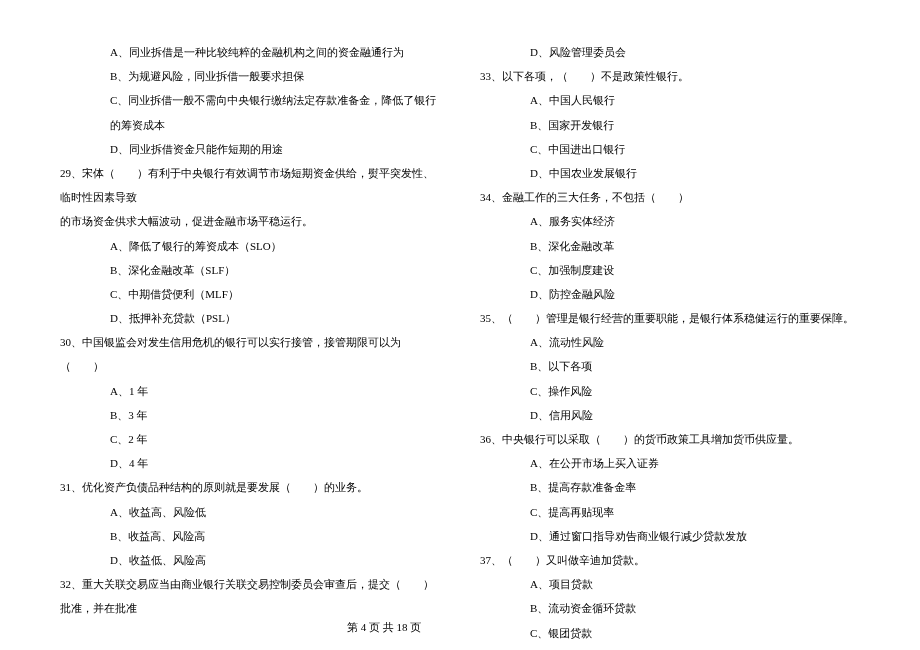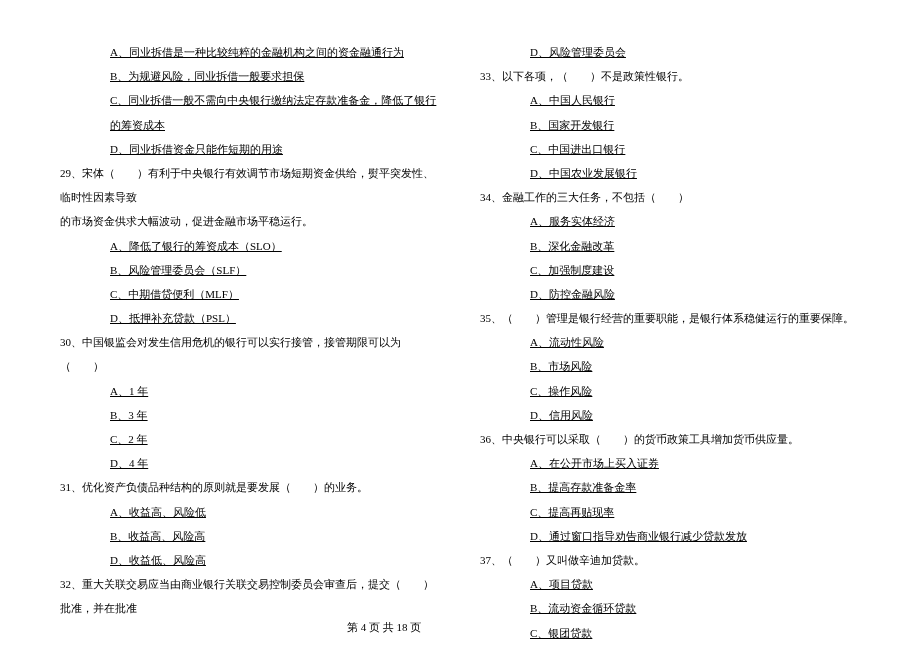--- a/index.html
+++ b/index.html
@@ -17,21 +17,20 @@
     .columns {
       display: flex;
       gap: 40px;
     }
     .col {
       flex: 1;
       line-height: 2.2;
     }
     .option {
       padding-left: 50px;
-      text-decoration: underline;
     }
     .question {
       padding-left: 0;
     }
     .question-cont {
       padding-left: 0;
     }
     .footer {
       position: absolute;
       bottom: 15px;
@@ -46,21 +45,21 @@
 
 <div class="columns">
   <div class="col">
     <div class="option">A、同业拆借是一种比较纯粹的金融机构之间的资金融通行为</div>
     <div class="option">B、为规避风险，同业拆借一般要求担保</div>
     <div class="option">C、同业拆借一般不需向中央银行缴纳法定存款准备金，降低了银行的筹资成本</div>
     <div class="option">D、同业拆借资金只能作短期的用途</div>
     <div class="question">29、宋体（　　）有利于中央银行有效调节市场短期资金供给，熨平突发性、临时性因素导致</div>
     <div class="question-cont">的市场资金供求大幅波动，促进金融市场平稳运行。</div>
     <div class="option">A、降低了银行的筹资成本（SLO）</div>
-    <div class="option">B、风险管理委员会（SLF）</div>
+    <div class="option">B、深化金融改革（SLF）</div>
     <div class="option">C、中期借贷便利（MLF）</div>
     <div class="option">D、抵押补充贷款（PSL）</div>
     <div class="question">30、中国银监会对发生信用危机的银行可以实行接管，接管期限可以为（　　）</div>
     <div class="option">A、1 年</div>
     <div class="option">B、3 年</div>
     <div class="option">C、2 年</div>
     <div class="option">D、4 年</div>
     <div class="question">31、优化资产负债品种结构的原则就是要发展（　　）的业务。</div>
     <div class="option">A、收益高、风险低</div>
     <div class="option">B、收益高、风险高</div>
@@ -76,21 +75,21 @@
     <div class="option">B、国家开发银行</div>
     <div class="option">C、中国进出口银行</div>
     <div class="option">D、中国农业发展银行</div>
     <div class="question">34、金融工作的三大任务，不包括（　　）</div>
     <div class="option">A、服务实体经济</div>
     <div class="option">B、深化金融改革</div>
     <div class="option">C、加强制度建设</div>
     <div class="option">D、防控金融风险</div>
     <div class="question">35、（　　）管理是银行经营的重要职能，是银行体系稳健运行的重要保障。</div>
     <div class="option">A、流动性风险</div>
-    <div class="option">B、市场风险</div>
+    <div class="option">B、以下各项</div>
     <div class="option">C、操作风险</div>
     <div class="option">D、信用风险</div>
     <div class="question">36、中央银行可以采取（　　）的货币政策工具增加货币供应量。</div>
     <div class="option">A、在公开市场上买入证券</div>
     <div class="option">B、提高存款准备金率</div>
     <div class="option">C、提高再贴现率</div>
     <div class="option">D、通过窗口指导劝告商业银行减少贷款发放</div>
     <div class="question">37、（　　）又叫做辛迪加贷款。</div>
     <div class="option">A、项目贷款</div>
     <div class="option">B、流动资金循环贷款</div>

